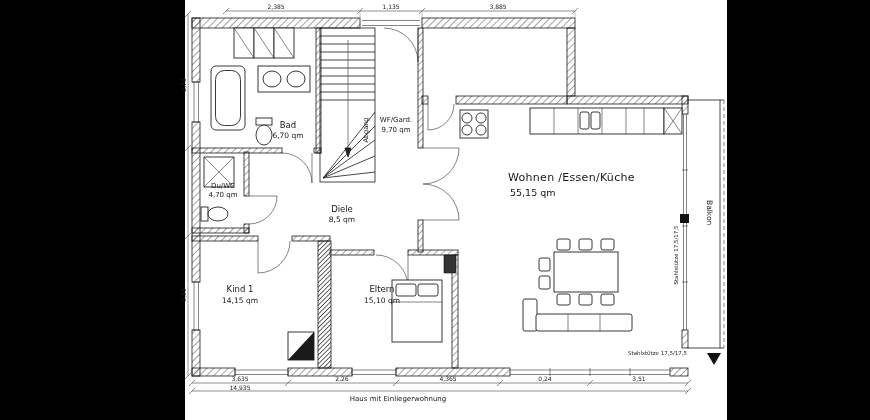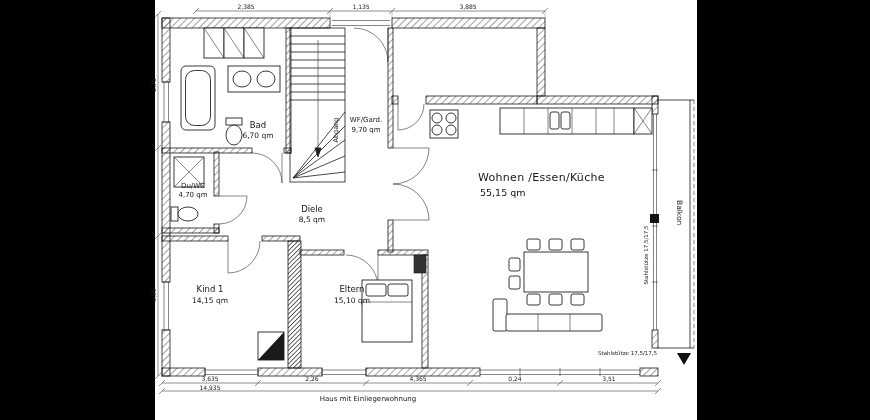--- a/index.html
+++ b/index.html
@@ -1,17 +1,17 @@
 <!DOCTYPE html>
 <html><head>
 <meta charset="utf-8">
 <style>
   html,body{margin:0;padding:0;background:#000;}
   .canvas{position:relative;width:751px;height:420px;background:#f9a8d4;overflow:hidden;
-          font-family:"DejaVu Sans",sans-serif;}
+          font-family:"DejaVu Sans",sans-serif;margin-left:30px;}
   .mask{position:absolute;top:0;height:420px;background:#000;}
   .mask.left{left:0;width:155px;}
   .mask.right{left:697px;width:173px;}
   .sheet{position:absolute;left:155px;top:0;width:542px;height:420px;background:#fff;}
   svg{position:absolute;left:0;top:0;}
   svg text{font-family:"DejaVu Sans",sans-serif;fill:#161616;}
   .t-room{font-size:8.5px;}
   .t-area{font-size:7.5px;}
   .t-small{font-size:7px;}
   .t-big{font-size:11px;letter-spacing:.3px;}

